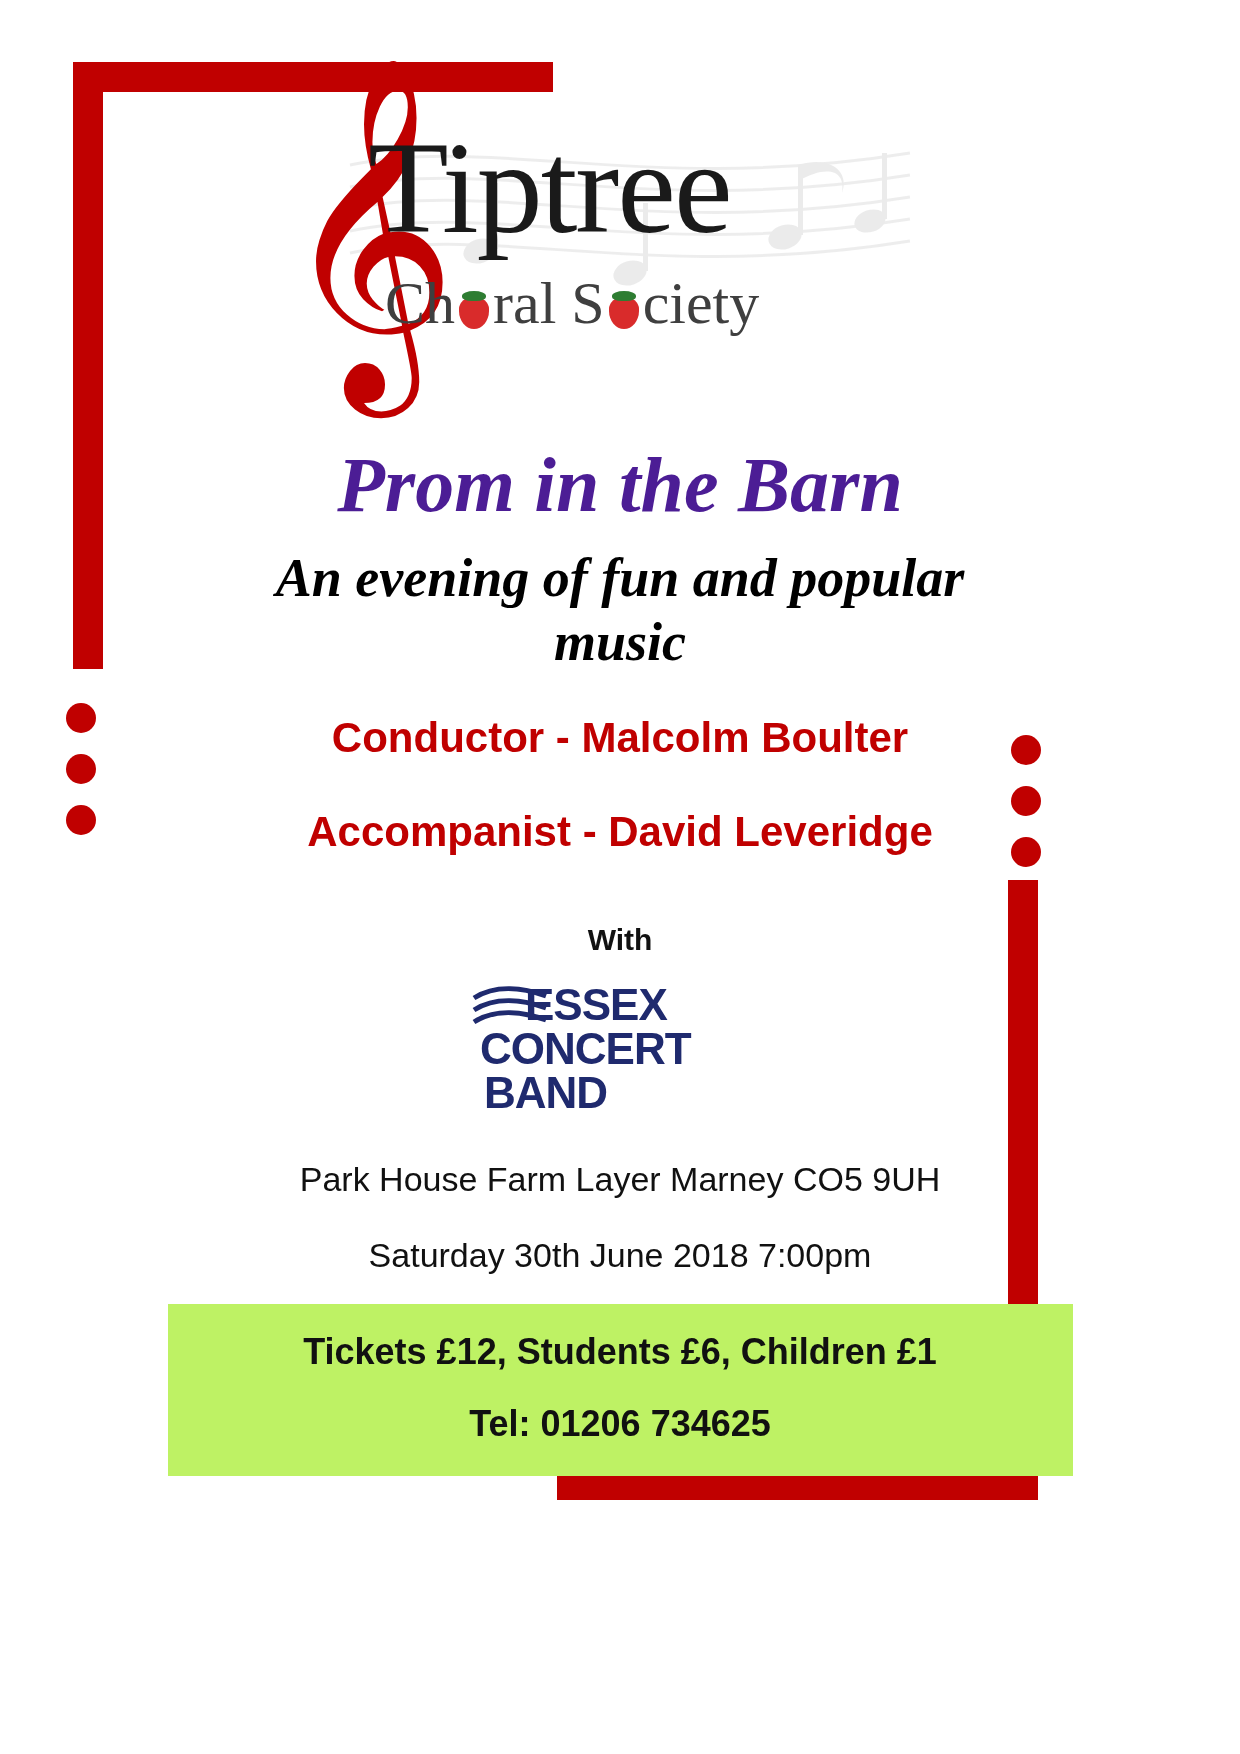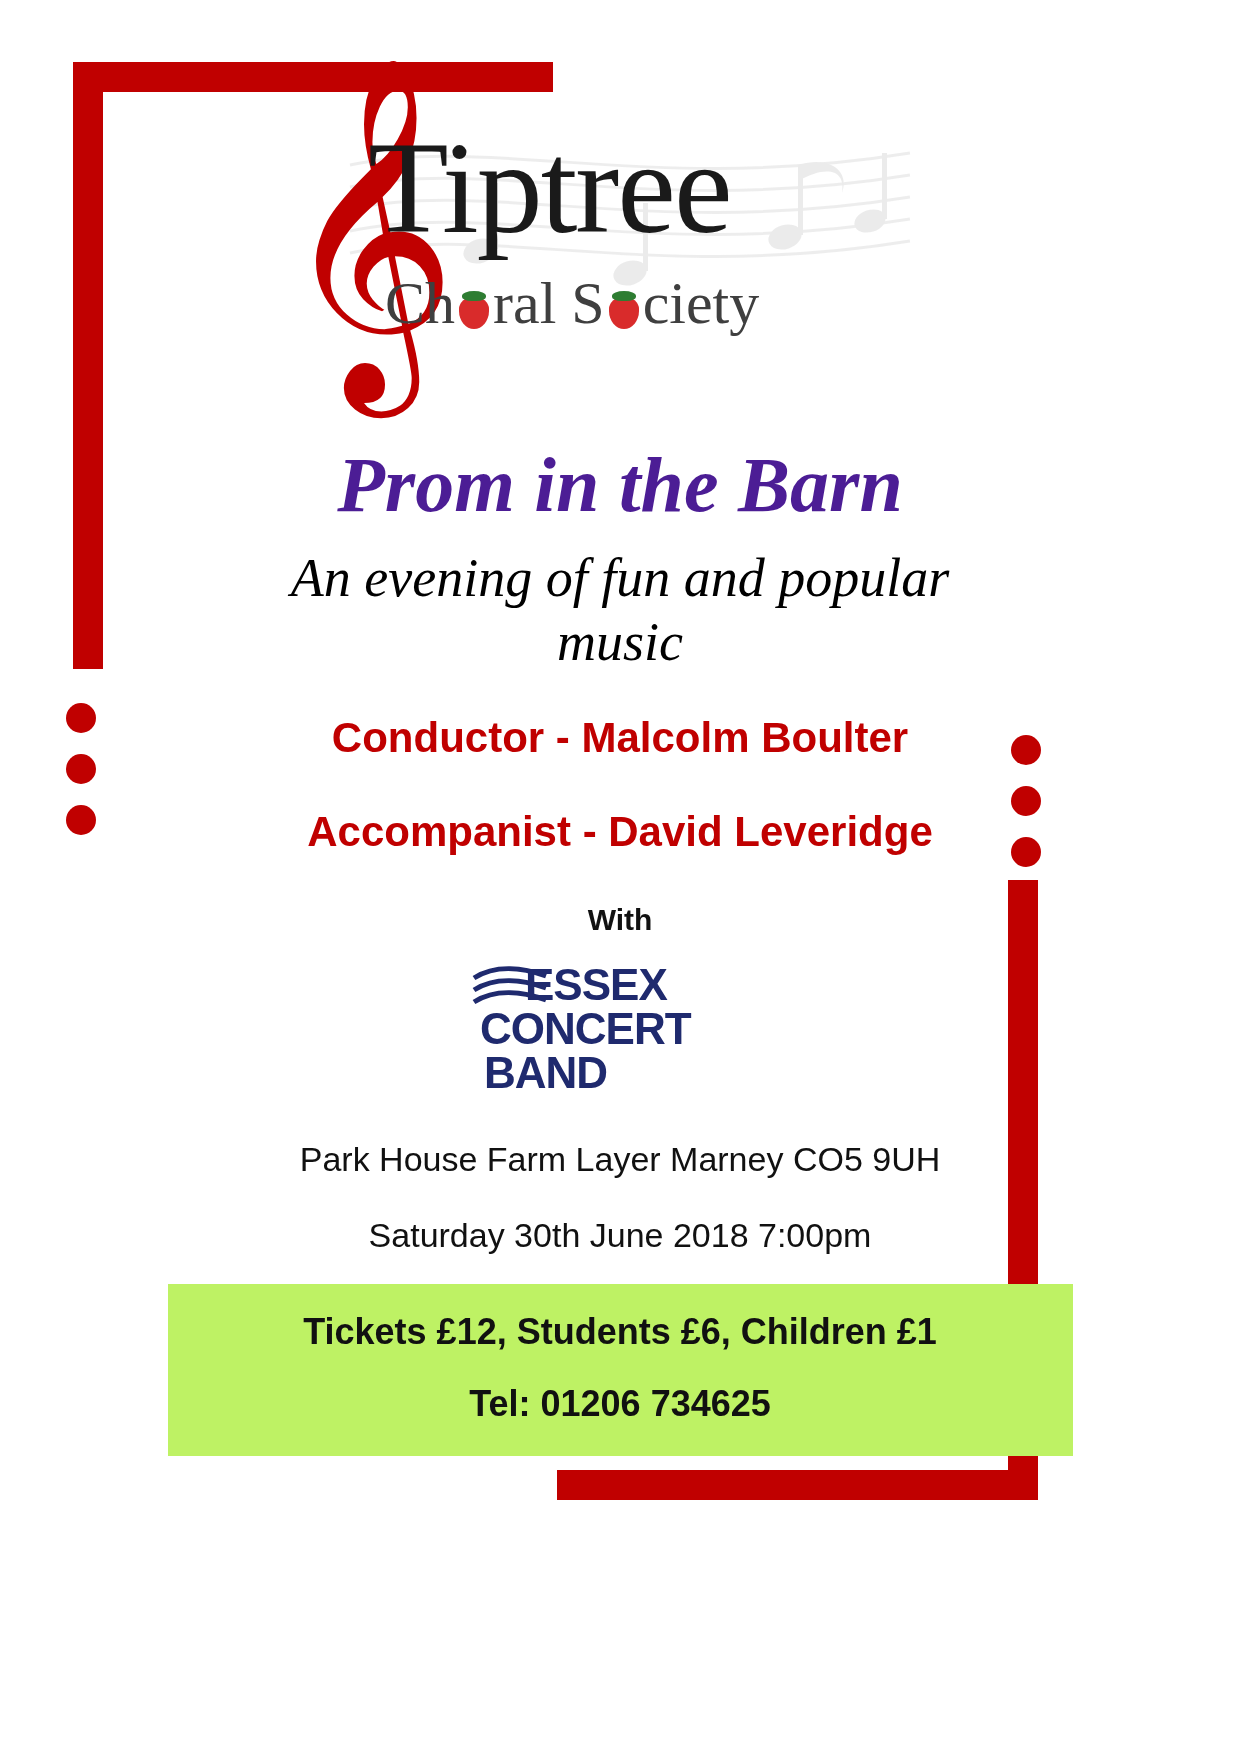--- a/index.html
+++ b/index.html
@@ -156,21 +156,21 @@
     font-style: italic;
     font-weight: bold;
     font-size: 78px;
     line-height: 86px;
     color: #4c1d95;
     margin-top: 72px;
   }
   .subtitle {
     font-family: "Liberation Serif", serif;
     font-style: italic;
-    font-weight: normal;
+    font-weight: bold;
     font-size: 54px;
     line-height: 64px;
     color: #000000;
     margin-top: 18px;
     padding: 0 230px;
   }
 
   .credit {
     color: #c00000;
     font-weight: bold;
@@ -178,21 +178,21 @@
     line-height: 52px;
     margin-top: 38px;
   }
   .credit.second { margin-top: 42px; }
 
   .with {
     font-weight: bold;
     font-size: 30px;
     line-height: 40px;
     color: #111111;
-    margin-top: 42px;
+    margin-top: 62px;
   }
 
   
   .band-logo {
     position: relative;
     width: 300px;
     height: 140px;
     margin: 22px auto 12px auto;
     color: #1f2a6e;
     text-align: left;

